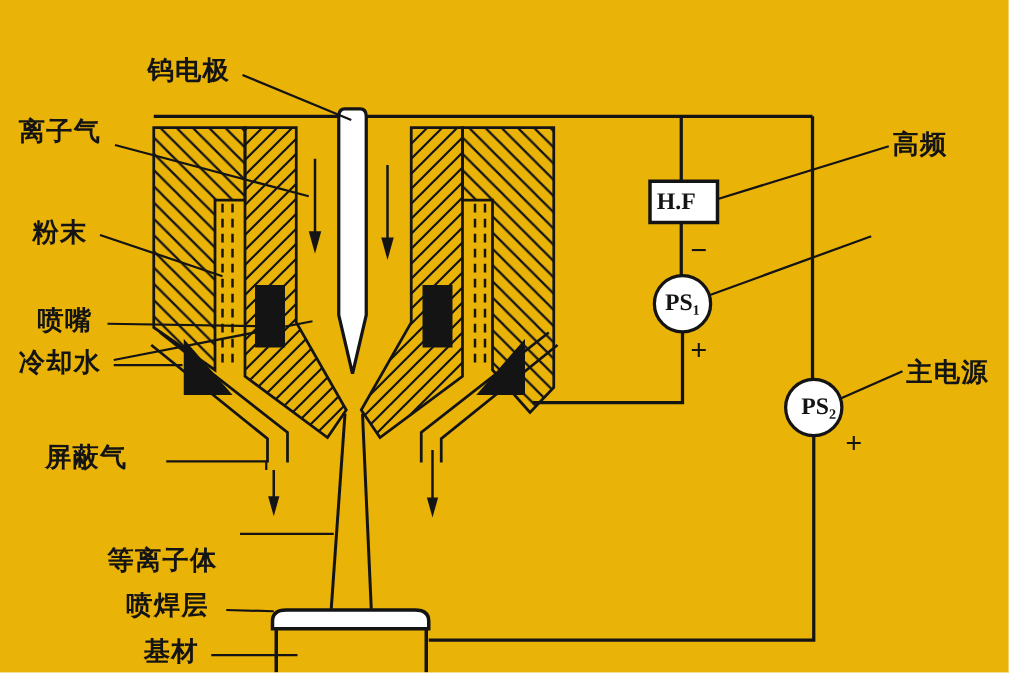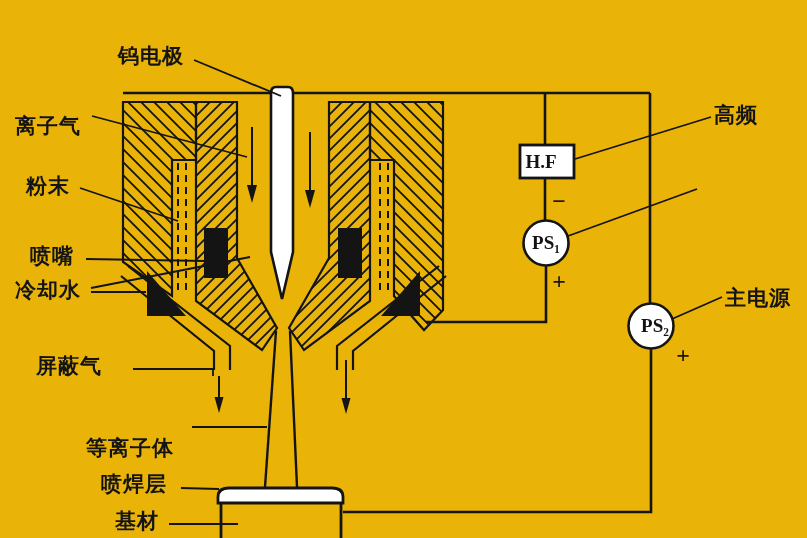--- a/index.html
+++ b/index.html
@@ -107,21 +107,21 @@
       <path d="M192,427 L267,427"></path>
       <path d="M181,488 L219,489"></path>
       <path d="M169,524 L238,524"></path>
       <path d="M575,159 L711,117"></path>
       <path d="M568,236 L697,189"></path>
       <path d="M672,319 L722,297"></path>
     </g>
   </svg>
 
   <div class="lbl" style="left:118px;top:45px;">钨电极</div>
-  <div class="lbl" style="left:15px;top:115px;">离子气</div>
+  <div class="lbl" style="left:15px;top:94px;">离子气</div>
   <div class="lbl" style="left:26px;top:175px;">粉末</div>
   <div class="lbl" style="left:30px;top:245px;">喷嘴</div>
   <div class="lbl" style="left:15px;top:279px;">冷却水</div>
   <div class="lbl" style="left:36px;top:355px;">屏蔽气</div>
   <div class="lbl" style="left:86px;top:437px;">等离子体</div>
   <div class="lbl" style="left:101px;top:473px;">喷焊层</div>
   <div class="lbl" style="left:115px;top:510px;">基材</div>
   <div class="lbl" style="left:714px;top:104px;">高频</div>
   <div class="lbl" style="left:725px;top:287px;">主电源</div>
 

